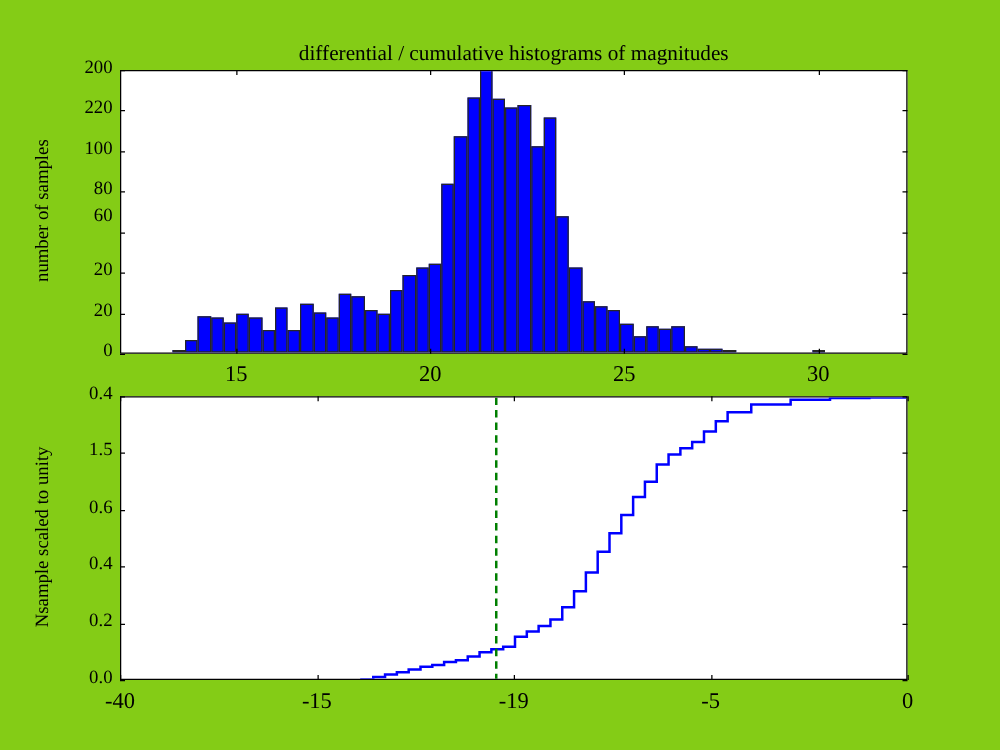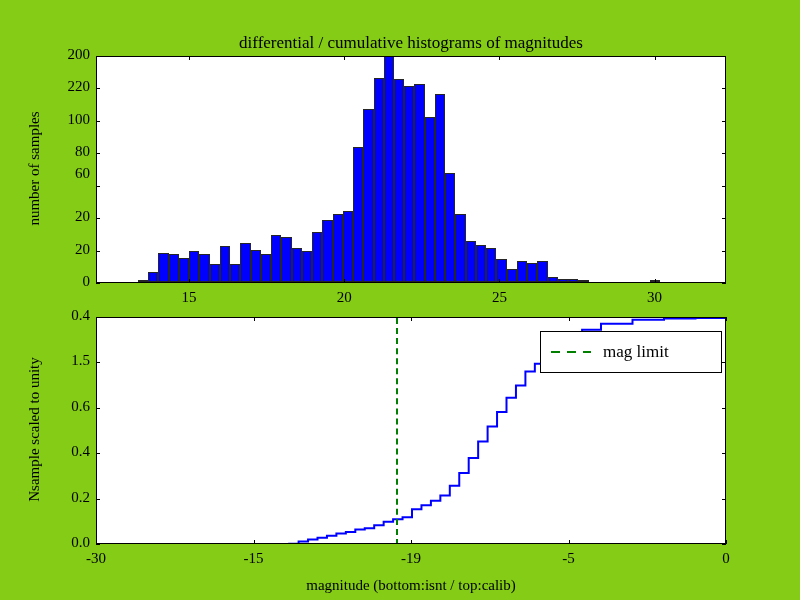--- a/index.html
+++ b/index.html
@@ -64,21 +64,21 @@
     background: #000000;
   }
   .tick-y {
     position: absolute;
     width: 4px;
     height: 1px;
     background: #000000;
   }
   .ticklabel-x {
     position: absolute;
-    font-size: 15px;
+    font-size: 18px;
     color: #000000;
     text-align: center;
     width: 60px;
     margin-left: -30px;
     white-space: nowrap;
   }
   .ticklabel-y {
     position: absolute;
     font-size: 15px;
     color: #000000;
@@ -226,21 +226,21 @@
     <div class="axes-inner" id="curve-layer">
       <svg class="curve" id="cum-svg" viewBox="0 0 630 227" width="630" height="227">
           <path d="M 0 227 L 126 227 L 126 227 L 173.25 227 L 173.25 227 L 182.70000000000005 227 L 182.70000000000005 226.54600000000005 L 192.14999999999998 226.54600000000005 L 192.14999999999998 225.63800000000003 L 201.60000000000002 225.63800000000003 L 201.60000000000002 223.59500000000003 L 211.04999999999995 223.59500000000003 L 211.04999999999995 221.55200000000002 L 220.5 221.55200000000002 L 220.5 219.736 L 229.95000000000005 219.736 L 229.95000000000005 217.69299999999998 L 239.39999999999998 217.69299999999998 L 239.39999999999998 215.423 L 248.85000000000002 215.423 L 248.85000000000002 214.06100000000004 L 258.3 214.06100000000004 L 258.3 211.56399999999996 L 267.75 211.56399999999996 L 267.75 210.202 L 277.20000000000005 210.202 L 277.20000000000005 207.25099999999998 L 286.65 207.25099999999998 L 286.65 203.846 L 296.1 203.846 L 296.1 201.34900000000005 L 305.55 201.34900000000005 L 305.55 199.30600000000004 L 315 199.30600000000004 L 315 191.361 L 324.45 191.361 L 324.45 187.27499999999998 L 333.90000000000003 187.27499999999998 L 333.90000000000003 182.735 L 343.35 182.735 L 343.35 177.514 L 352.79999999999995 177.514 L 352.79999999999995 167.753 L 362.25 167.753 L 362.25 155.041 L 371.70000000000005 155.041 L 371.70000000000005 140.05899999999997 L 381.15 140.05899999999997 L 381.15 123.488 L 390.6 123.488 L 390.6 108.50599999999997 L 400.05 108.50599999999997 L 400.05 93.97800000000001 L 409.5 93.97800000000001 L 409.5 79.67700000000002 L 418.95000000000005 79.67700000000002 L 418.95000000000005 67.41899999999998 L 428.4 67.41899999999998 L 428.4 53.572 L 437.85 53.572 L 437.85 45.62699999999995 L 447.29999999999995 45.62699999999995 L 447.29999999999995 40.63300000000004 L 456.75 40.63300000000004 L 456.75 35.63900000000001 L 466.20000000000005 35.63900000000001 L 466.20000000000005 27.24000000000001 L 475.65 27.24000000000001 L 475.65 19.067999999999984 L 485.1 19.067999999999984 L 485.1 11.803999999999974 L 504 11.803999999999974 L 504 5.675000000000011 L 535.5 5.675000000000011 L 535.5 1.816000000000031 L 567 1.816000000000031 L 567 0.45400000000000773 L 598.5 0.45400000000000773 L 598.5 0 L 630 0 L 630 0" fill="none" stroke="#0000ff" stroke-width="2"></path>
         </svg>
       <div class="vline" id="magline" style="left: 299.25px; top: 0px; height: 227px; border-left-color: rgb(0, 127, 0);"></div>
     </div>
   </div>
   <div id="ticks-bottom">
       <div class="tick-x" style="left: 96px; top: 540px;"></div>
       <div class="tick-x" style="left: 96px; top: 317px;"></div>
-      <div class="ticklabel-x" style="left: 96px; top: 550px;">-30</div>
+      <div class="ticklabel-x" style="left: 96px; top: 550px;">-40</div>
       <div class="tick-x" style="left: 253.5px; top: 540px;"></div>
       <div class="tick-x" style="left: 253.5px; top: 317px;"></div>
       <div class="ticklabel-x" style="left: 253.5px; top: 550px;">-15</div>
       <div class="tick-x" style="left: 411px; top: 540px;"></div>
       <div class="tick-x" style="left: 411px; top: 317px;"></div>
       <div class="ticklabel-x" style="left: 411px; top: 550px;">-19</div>
       <div class="tick-x" style="left: 568.5px; top: 540px;"></div>
       <div class="tick-x" style="left: 568.5px; top: 317px;"></div>
       <div class="ticklabel-x" style="left: 568.5px; top: 550px;">-5</div>
       <div class="tick-x" style="left: 726px; top: 540px;"></div>
@@ -259,19 +259,14 @@
       <div class="tick-y" style="left: 722px; top: 407.8px;"></div>
       <div class="ticklabel-y" style="left: 96px; top: 407.8px;">0.6</div>
       <div class="tick-y" style="left: 96px; top: 362.4px;"></div>
       <div class="tick-y" style="left: 722px; top: 362.4px;"></div>
       <div class="ticklabel-y" style="left: 96px; top: 362.4px;">1.5</div>
       <div class="tick-y" style="left: 96px; top: 317px;"></div>
       <div class="tick-y" style="left: 722px; top: 317px;"></div>
       <div class="ticklabel-y" style="left: 96px; top: 317px;">0.4</div>
     </div>
 
-  <div class="legend" id="legend-box" style="left: 540px; top: 331px; width: 182px; height: 42px;">
-    <span class="legend-swatch"></span>
-    <span class="legend-label">mag limit</span>
-  </div>
-
-  <div class="xlabel" id="xlabel-main" style="top: 577px;">magnitude (bottom:isnt / top:calib)</div>
+
 </div>
 
 </body></html>

